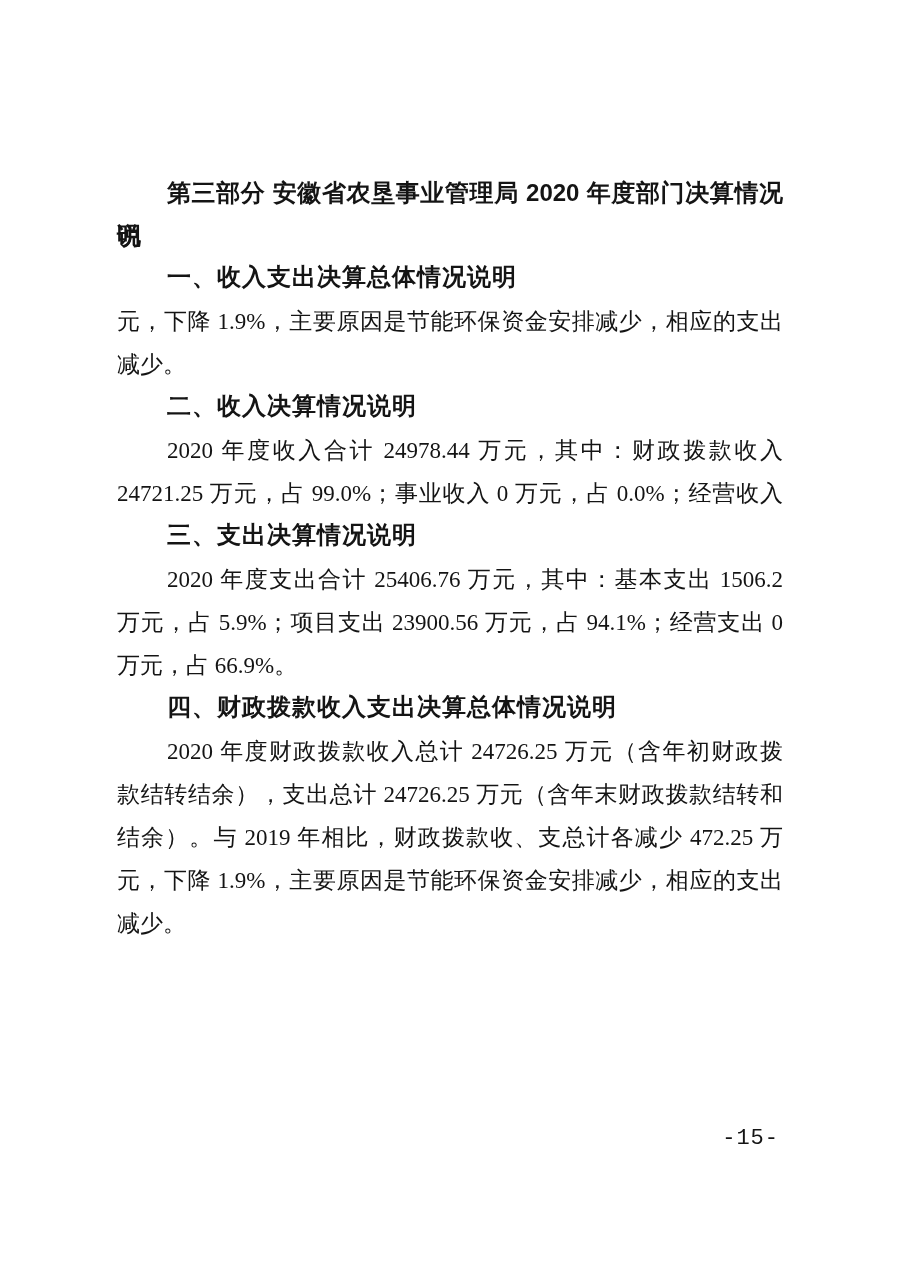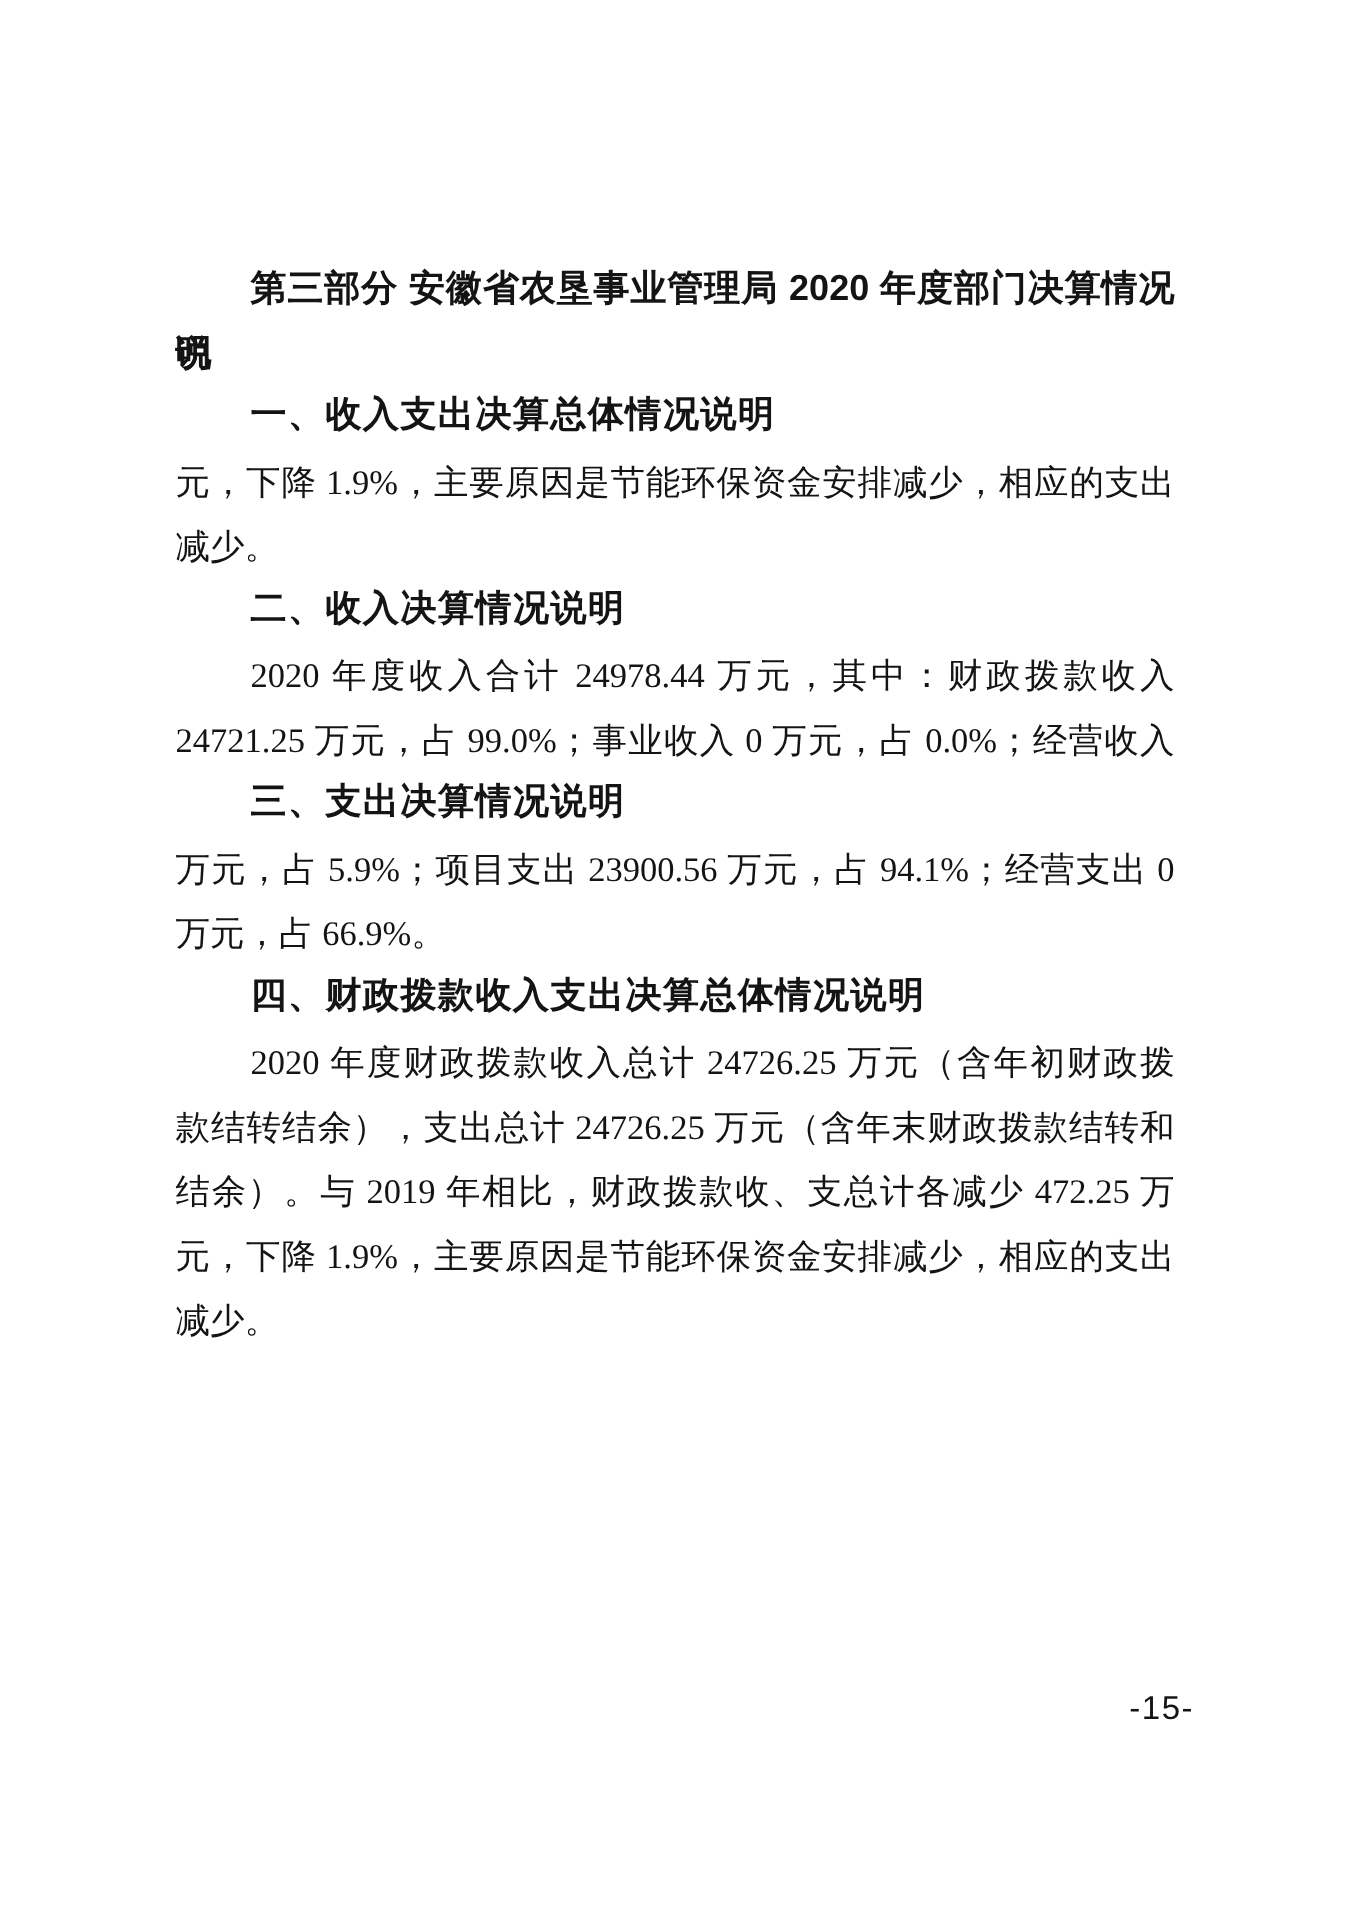--- a/index.html
+++ b/index.html
@@ -47,45 +47,46 @@
   }
   .subheading {
     font-family: Liberation Mono, monospace;
     font-weight: 700;
     font-size: 24px;
     letter-spacing: 1px;
   }
   .pagenum {
     position: absolute;
     top: 1126px;
-    right: 104px;
+    right: 121px;
     font-size: 22px;
     line-height: 26px;
     letter-spacing: 1px;
-    font-family: Liberation Sans, sans-serif;
+    font-family: Liberation Mono, monospace;
   }
 </style>
 </head>
 <body>
 
 <div class="page">
   <div class="text-block">
 
     <div class="line heading indent fill">第三部分 安徽省农垦事业管理局 2020 年度部门决算情况说</div>
     <div class="line heading">明</div>
 
     <div class="line subheading indent">一、收入支出决算总体情况说明</div>
     <div class="line fill">元，下降 1.9%，主要原因是节能环保资金安排减少，相应的支出</div>
     <div class="line">减少。</div>
 
     <div class="line subheading indent">二、收入决算情况说明</div>
     <div class="line indent fill">2020 年度收入合计 24978.44 万元，其中：财政拨款收入</div>
     <div class="line fill">24721.25 万元，占 99.0%；事业收入 0 万元，占 0.0%；经营收入</div>
 
     <div class="line subheading indent">三、支出决算情况说明</div>
+    <div class="line indent fill">2020 年度支出合计 25406.76 万元，其中：基本支出 1506.2</div>
     <div class="line fill">万元，占 5.9%；项目支出 23900.56 万元，占 94.1%；经营支出 0</div>
     <div class="line">万元，占 66.9%。</div>
 
     <div class="line subheading indent">四、财政拨款收入支出决算总体情况说明</div>
     <div class="line indent fill">2020 年度财政拨款收入总计 24726.25 万元（含年初财政拨</div>
     <div class="line fill">款结转结余），支出总计 24726.25 万元（含年末财政拨款结转和</div>
     <div class="line fill">结余）。与 2019 年相比，财政拨款收、支总计各减少 472.25 万</div>
     <div class="line fill">元，下降 1.9%，主要原因是节能环保资金安排减少，相应的支出</div>
     <div class="line">减少。</div>
 

